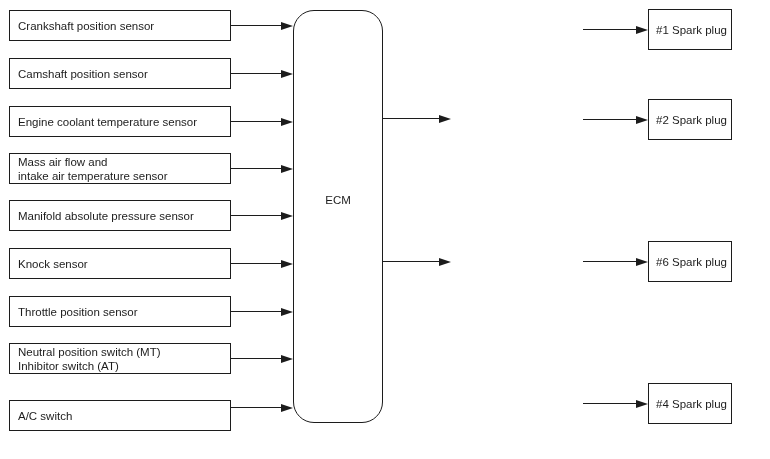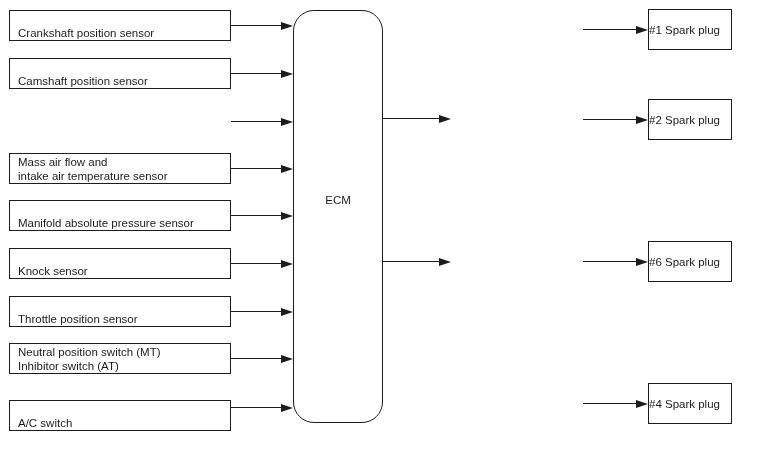--- a/index.html
+++ b/index.html
@@ -26,38 +26,39 @@
     color: #1c1c1c;
   }
   .box > span {
     white-space: pre-line;
   }
   .sensor {
     left: 9px;
     width: 222px;
     height: 31px;
     display: flex;
-    align-items: flex-end;
+    align-items: center;
     padding-left: 8px;
   }
   .bigbox {
     top: 10px;
     height: 413px;
     border-radius: 21px;
   }
   .bigbox > span {
     position: absolute;
     line-height: 15px;
   }
   .plug {
     left: 648px;
     width: 84px;
     height: 41px;
     display: flex;
     align-items: center;
+    padding-left: 7px;
     text-align: right;
   }
   .arrow {
     position: absolute;
     height: 9px;
     display: flex;
     align-items: center;
   }
   .arrow .shaft {
     flex: 1;
@@ -85,20 +86,23 @@
 <body>
 
 <div class="diagram">
 
   <div class="box sensor" style="top:10px">
     <span>Crankshaft position sensor</span>
   </div>
   <div class="box sensor" style="top:58px">
     <span>Camshaft position sensor</span>
   </div>
+  <div class="box sensor" style="top:106px">
+    <span>Engine coolant temperature sensor</span>
+  </div>
   <div class="box sensor" style="top:153px">
     <span>Mass air flow and
 intake air temperature sensor</span>
   </div>
   <div class="box sensor" style="top:200px">
     <span>Manifold absolute pressure sensor</span>
   </div>
   <div class="box sensor" style="top:248px">
     <span>Knock sensor</span>
   </div>

